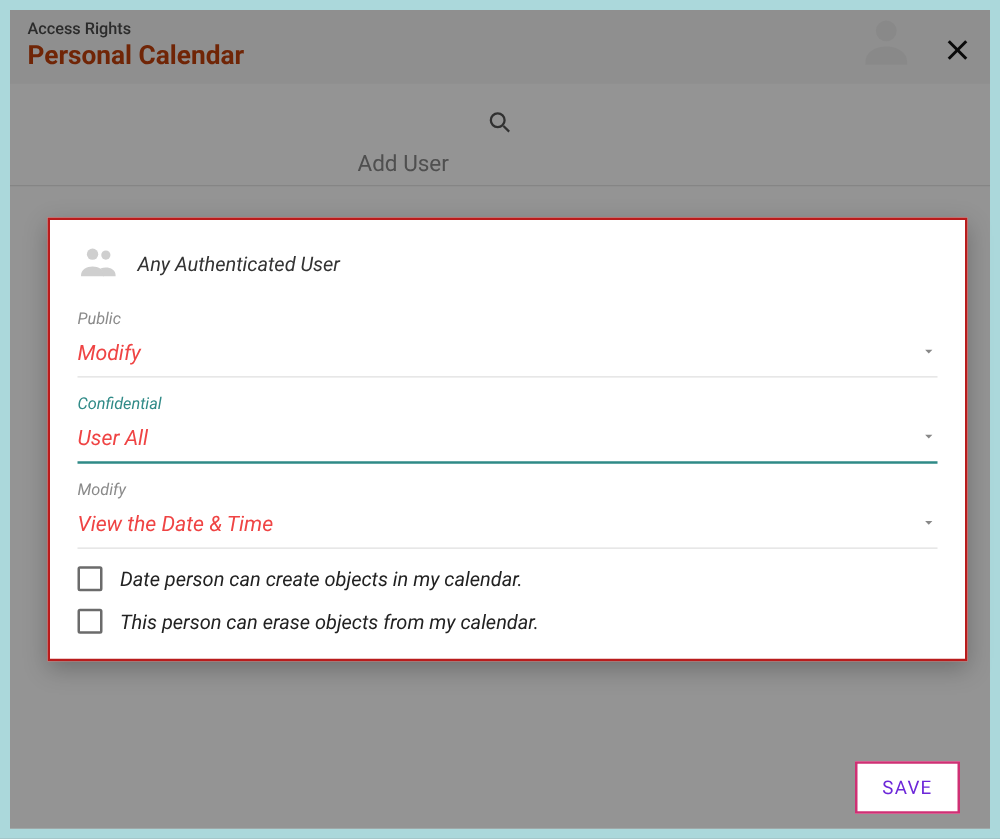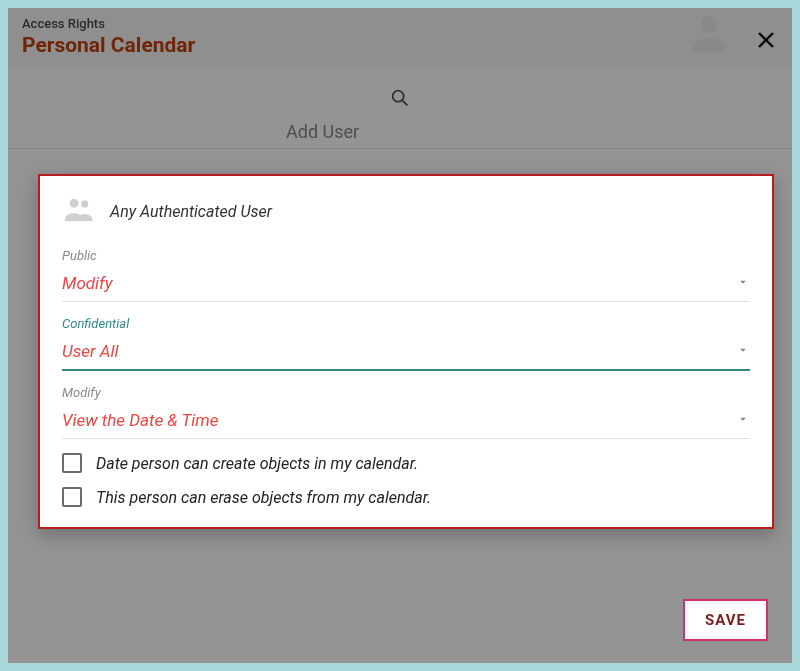--- a/index.html
+++ b/index.html
@@ -36,24 +36,24 @@
       font-size:17px; color:#ef4444; padding:6px 0 8px 0;
       border-bottom: 1px solid #e0e0e0; cursor:pointer;
     }
     .field-select.active { border-bottom: 2px solid #2f8a87; }
     .caret { color:#888; }
 
     .checkbox-row { display:flex; align-items:center; gap:14px; margin-top:14px; font-size:16px; color:#222; cursor:pointer; }
     .checkbox-box { width:20px; height:20px; border:2px solid #6b6b6b; border-radius:2px; flex-shrink:0; }
 
     .save-btn {
-      position:absolute; right:24px; bottom:22px;
+      position:absolute; right:24px; bottom:12px;
       background:#fff; border:2px solid #cf3074;
       padding:10px 20px; font-size:15px; letter-spacing:1px;
-      color:#7f1d1d; font-weight:700; cursor:pointer;
+      color:#6d28d9; font-weight:400; cursor:pointer;
     }
   </style>
 </head>
 <body>
 
 <div class="frame">
 
   <div class="header">
     <div class="header-subtitle">Access Rights</div>
     <div class="header-title">Personal Calendar</div>

